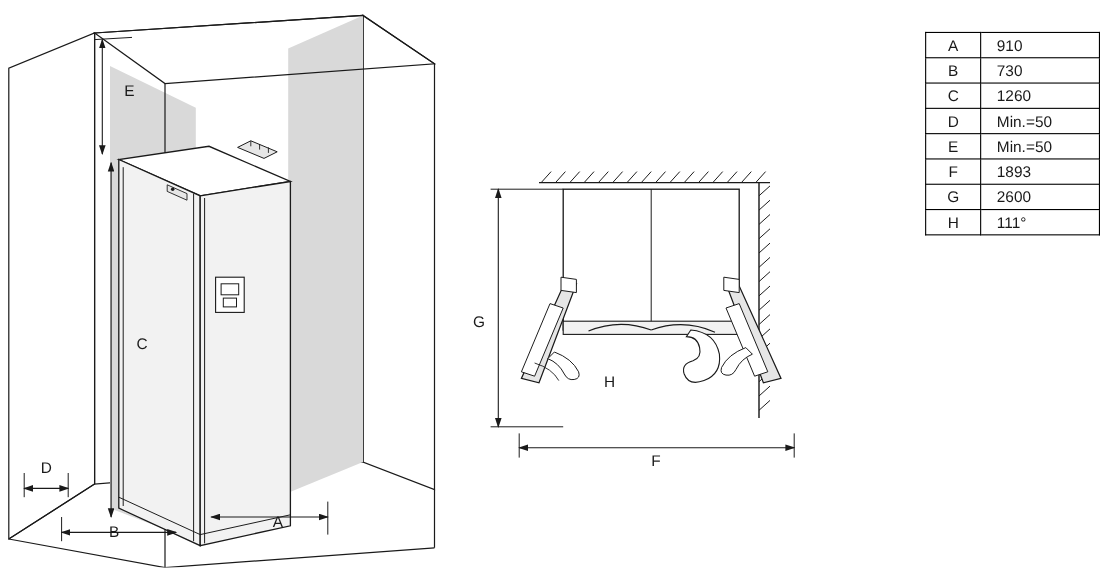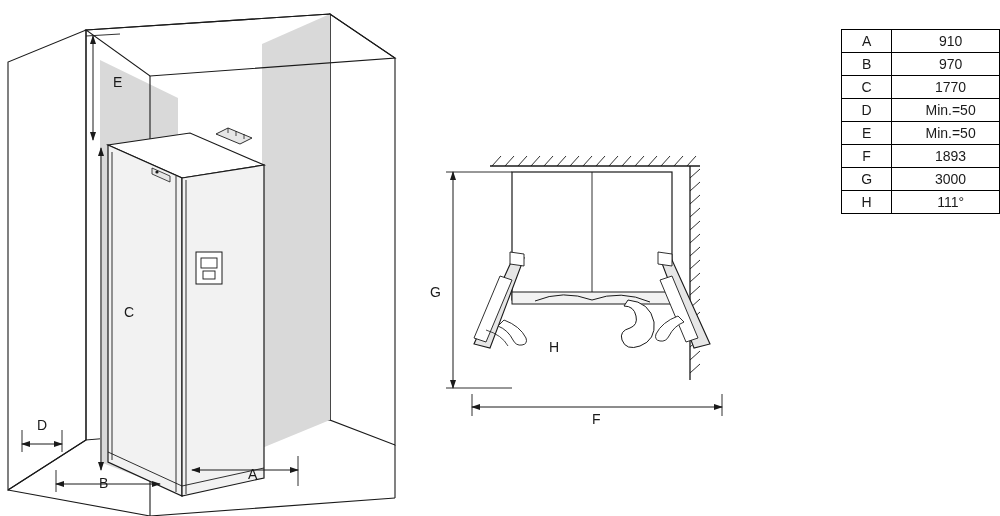--- a/index.html
+++ b/index.html
@@ -41,21 +41,21 @@
     height: 22px;
     padding: 0 4px;
     line-height: 22px;
   }
   .dim-table td.key {
     width: 50px;
     text-align: center;
   }
   .dim-table td.val {
     width: 100px;
-    text-align: center;
+    text-align: left;
     padding-left: 14px;
   }
   text {
     font-family: "Liberation Sans", sans-serif;
     fill: #1a1a1a;
   }
 </style>
 </head>
 <body>
 
@@ -245,41 +245,41 @@
   </svg>
 
   <table class="dim-table">
     <tbody>
       <tr>
         <td class="key">A</td>
         <td class="val">910</td>
       </tr>
       <tr>
         <td class="key">B</td>
-        <td class="val">970</td>
+        <td class="val">730</td>
       </tr>
       <tr>
         <td class="key">C</td>
-        <td class="val">1770</td>
+        <td class="val">1260</td>
       </tr>
       <tr>
         <td class="key">D</td>
         <td class="val">Min.=50</td>
       </tr>
       <tr>
         <td class="key">E</td>
         <td class="val">Min.=50</td>
       </tr>
       <tr>
         <td class="key">F</td>
         <td class="val">1893</td>
       </tr>
       <tr>
         <td class="key">G</td>
-        <td class="val">3000</td>
+        <td class="val">2600</td>
       </tr>
       <tr>
         <td class="key">H</td>
         <td class="val">111°</td>
       </tr>
     </tbody>
   </table>
 
 </div>
 

